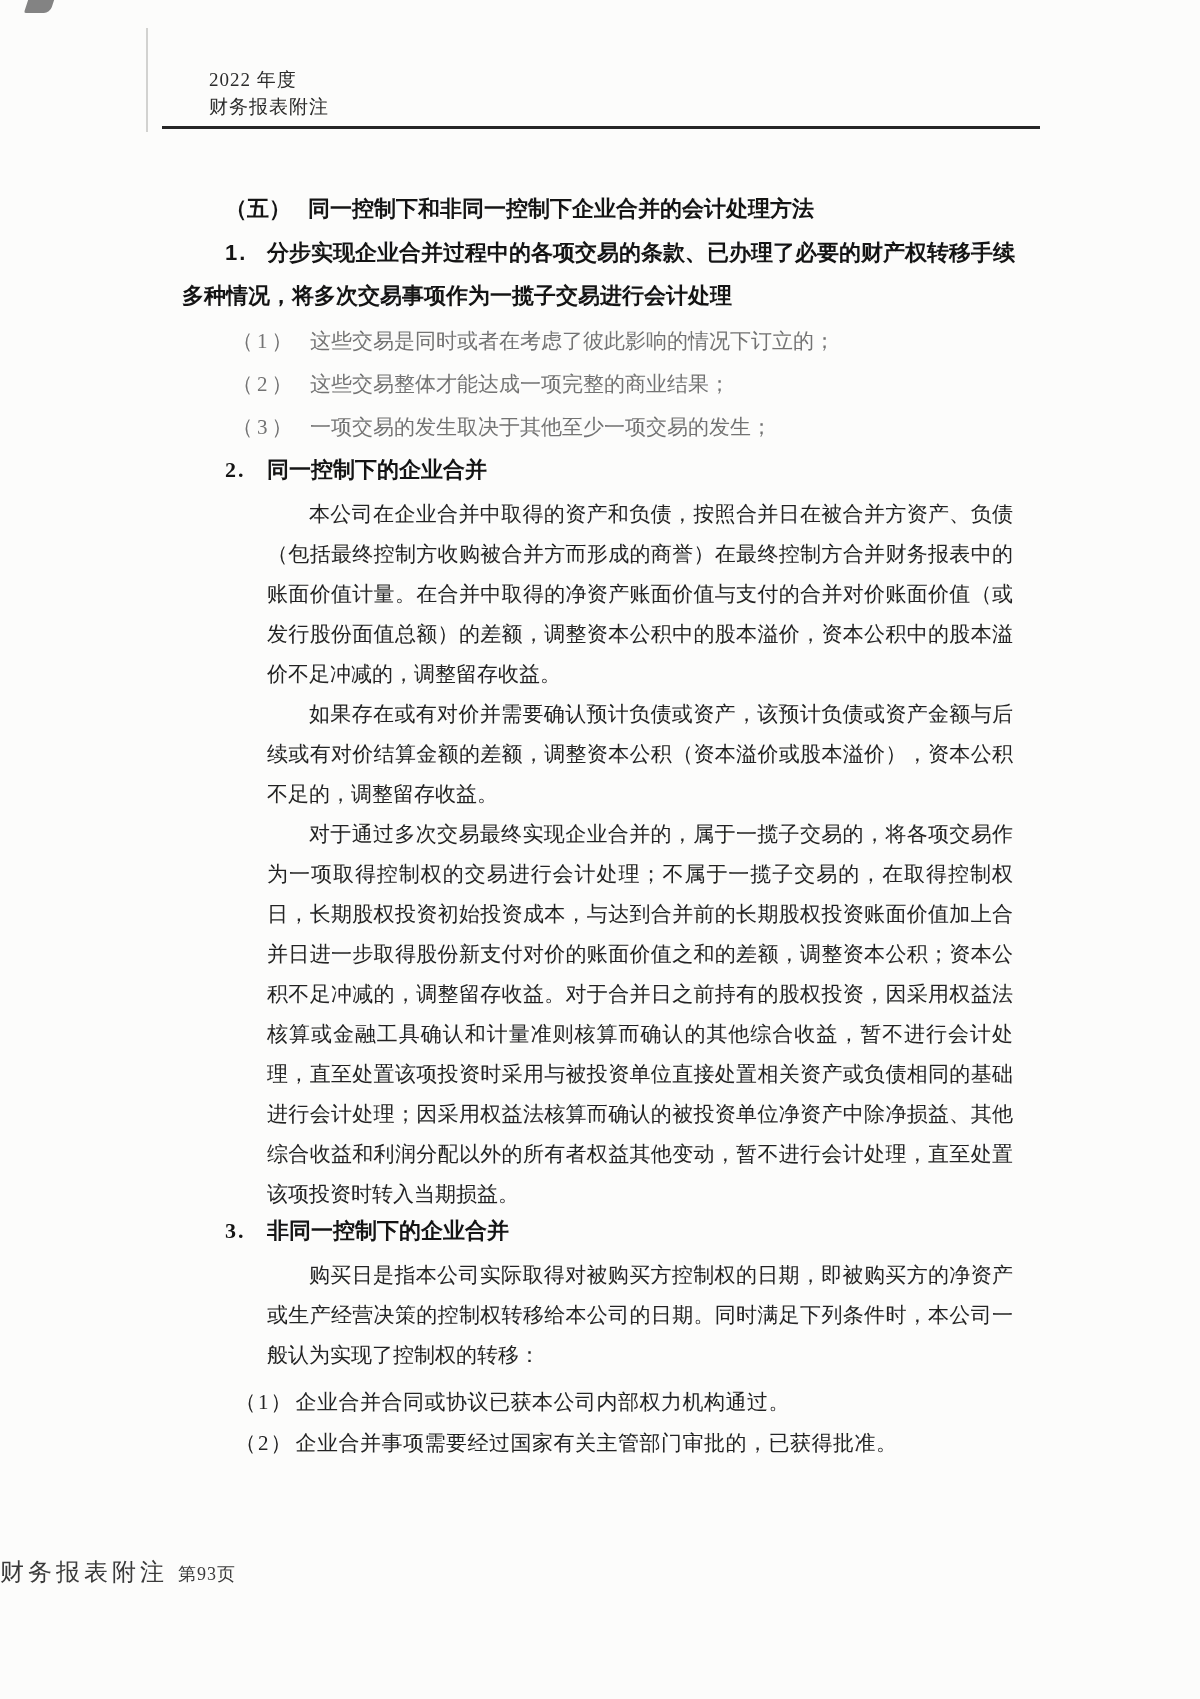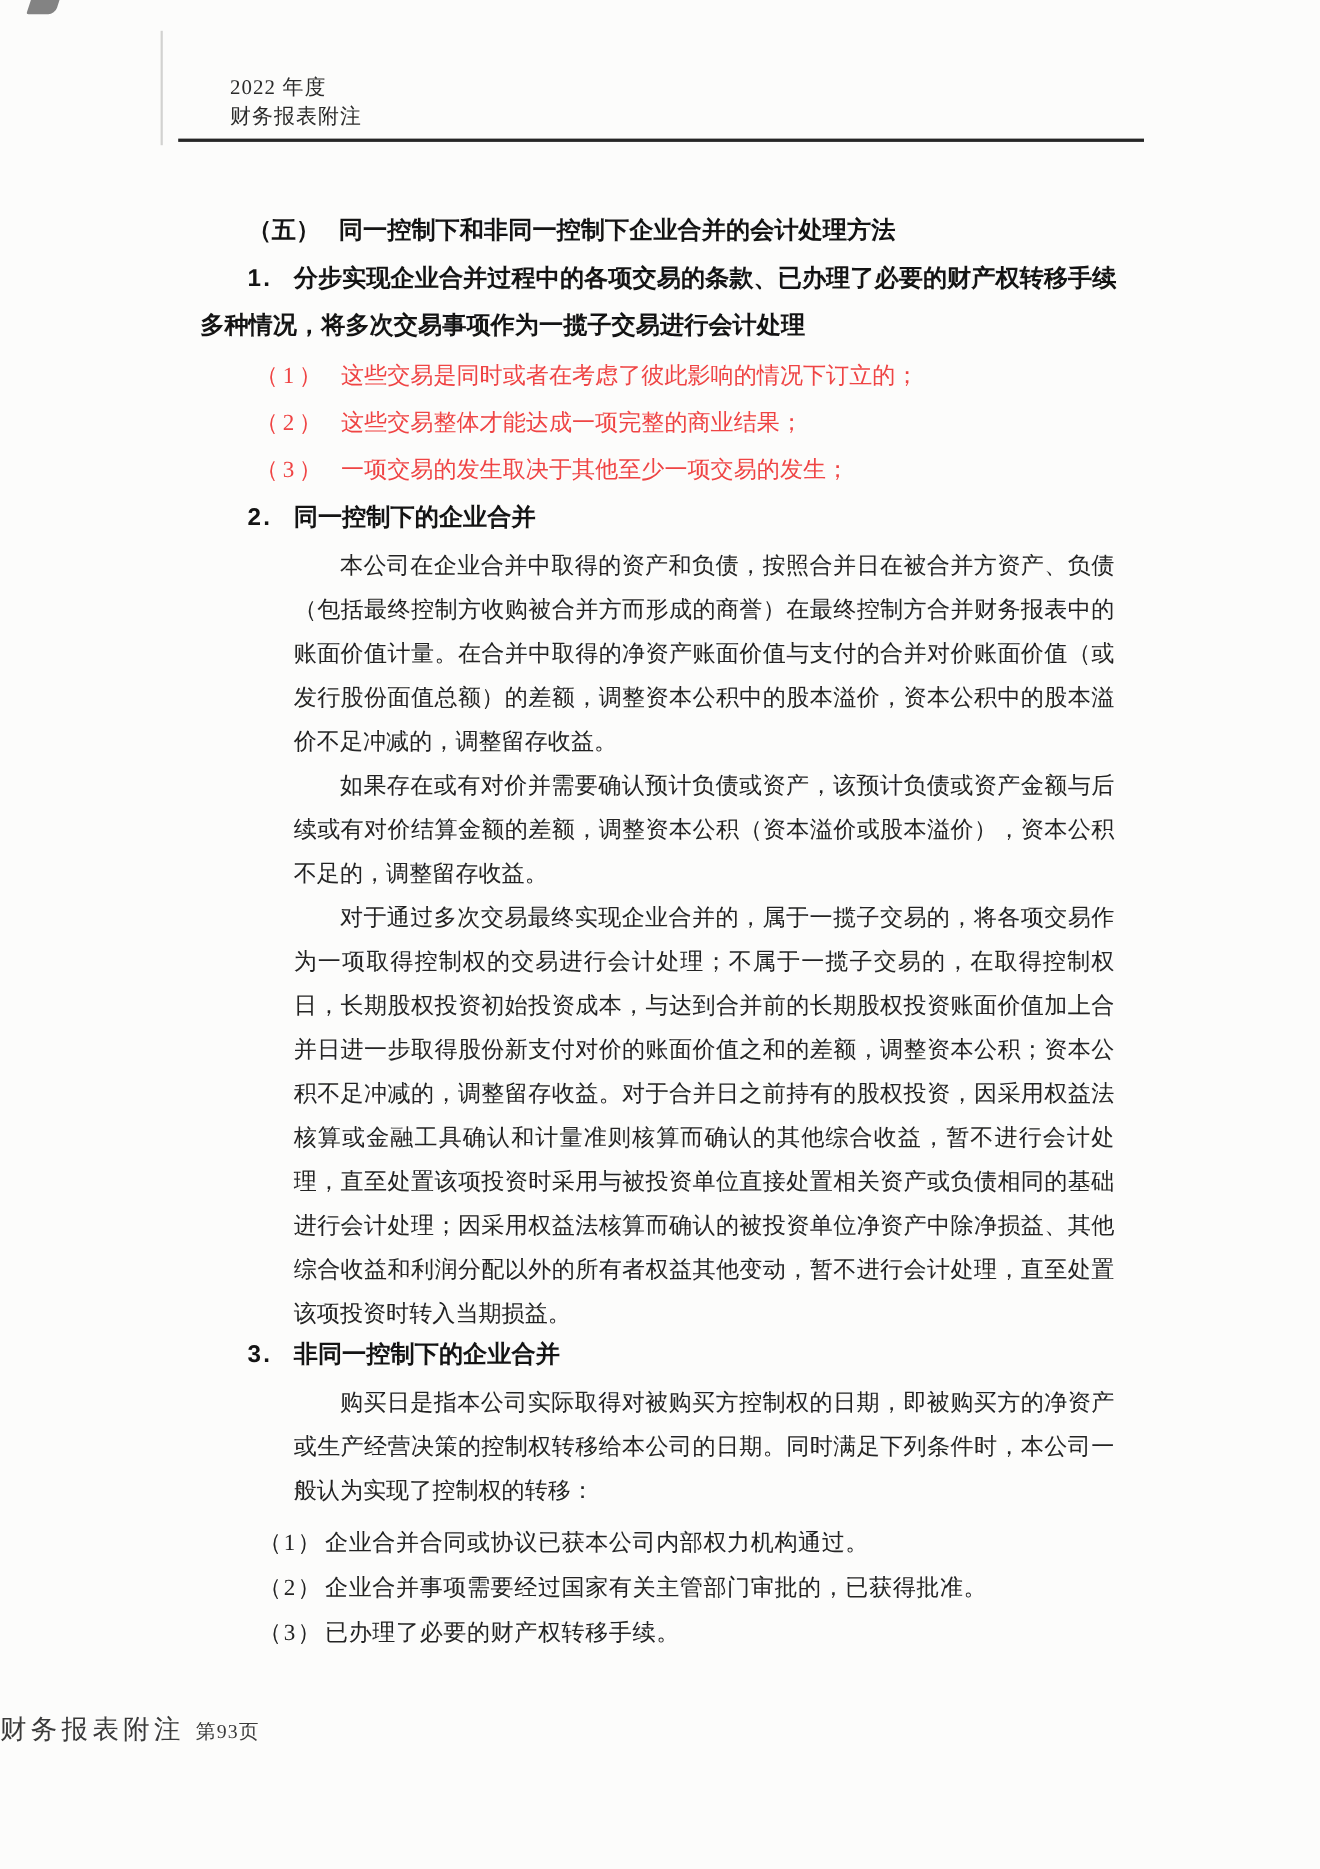--- a/index.html
+++ b/index.html
@@ -33,23 +33,23 @@
     font-family:"Liberation Sans","DejaVu Sans",sans-serif;
     font-weight:bold;font-size:22px;line-height:30px;color:#141414;
     white-space:nowrap;
   }
   .sec5{padding-left:43px;margin-bottom:14px;}
   .sec5 .mk{display:inline-block;min-width:66px;margin-right:17px;}
   .h1l1{padding-left:43px;margin-bottom:13px;}
   .h1l1 .mk{display:inline-block;min-width:42px;letter-spacing:2px;}
   .h1l2{margin-bottom:15px;}
   .cond{font-size:21px;line-height:30px;margin-bottom:13px;padding-left:50px;
-        color:#ef4444;white-space:nowrap;}
+        color:#737373;white-space:nowrap;}
   .cond .mk{display:inline-block;min-width:78px;letter-spacing:4px;}
-  .numhead{padding-left:43px;margin:2px 0 9px 0;}
+  .numhead{padding-left:43px;margin:2px 0 9px 0;font-family:Liberation Serif, serif;}
   .numhead .mk{display:inline-block;min-width:42px;letter-spacing:2px;}
   .para-block{margin-left:85px;width:746px;}
   .para-block p{
     margin:0;font-size:21px;line-height:40px;color:#232323;
     text-align:justify;text-indent:2em;
     word-break:break-all;overflow-wrap:anywhere;
   }
   .crit{font-size:21px;line-height:30px;margin:0 0 11px 53px;
         color:#232323;white-space:nowrap;letter-spacing:.5px;}
   .crit .mk{letter-spacing:2px;margin-right:2px;}
@@ -111,23 +111,20 @@
     <div class="para-block">
       <p>购买日是指本公司实际取得对被购买方控制权的日期，即被购买方的净资产或生产经营决策的控制权转移给本公司的日期。同时满足下列条件时，本公司一般认为实现了控制权的转移：</p>
     </div>
 
     <div class="crit" style="margin-top:12px;">
       <span class="mk">（1）</span><span>企业合并合同或协议已获本公司内部权力机构通过。</span>
     </div>
     <div class="crit">
       <span class="mk">（2）</span><span>企业合并事项需要经过国家有关主管部门审批的，已获得批准。</span>
     </div>
-    <div class="crit">
-      <span class="mk">（3）</span><span>已办理了必要的财产权转移手续。</span>
-    </div>
 
   </div>
 
   <div class="footer">
     <span class="f-main">财务报表附注</span><span class="f-page">第93页</span>
   </div>
 
 </div>
 
 </body></html>

